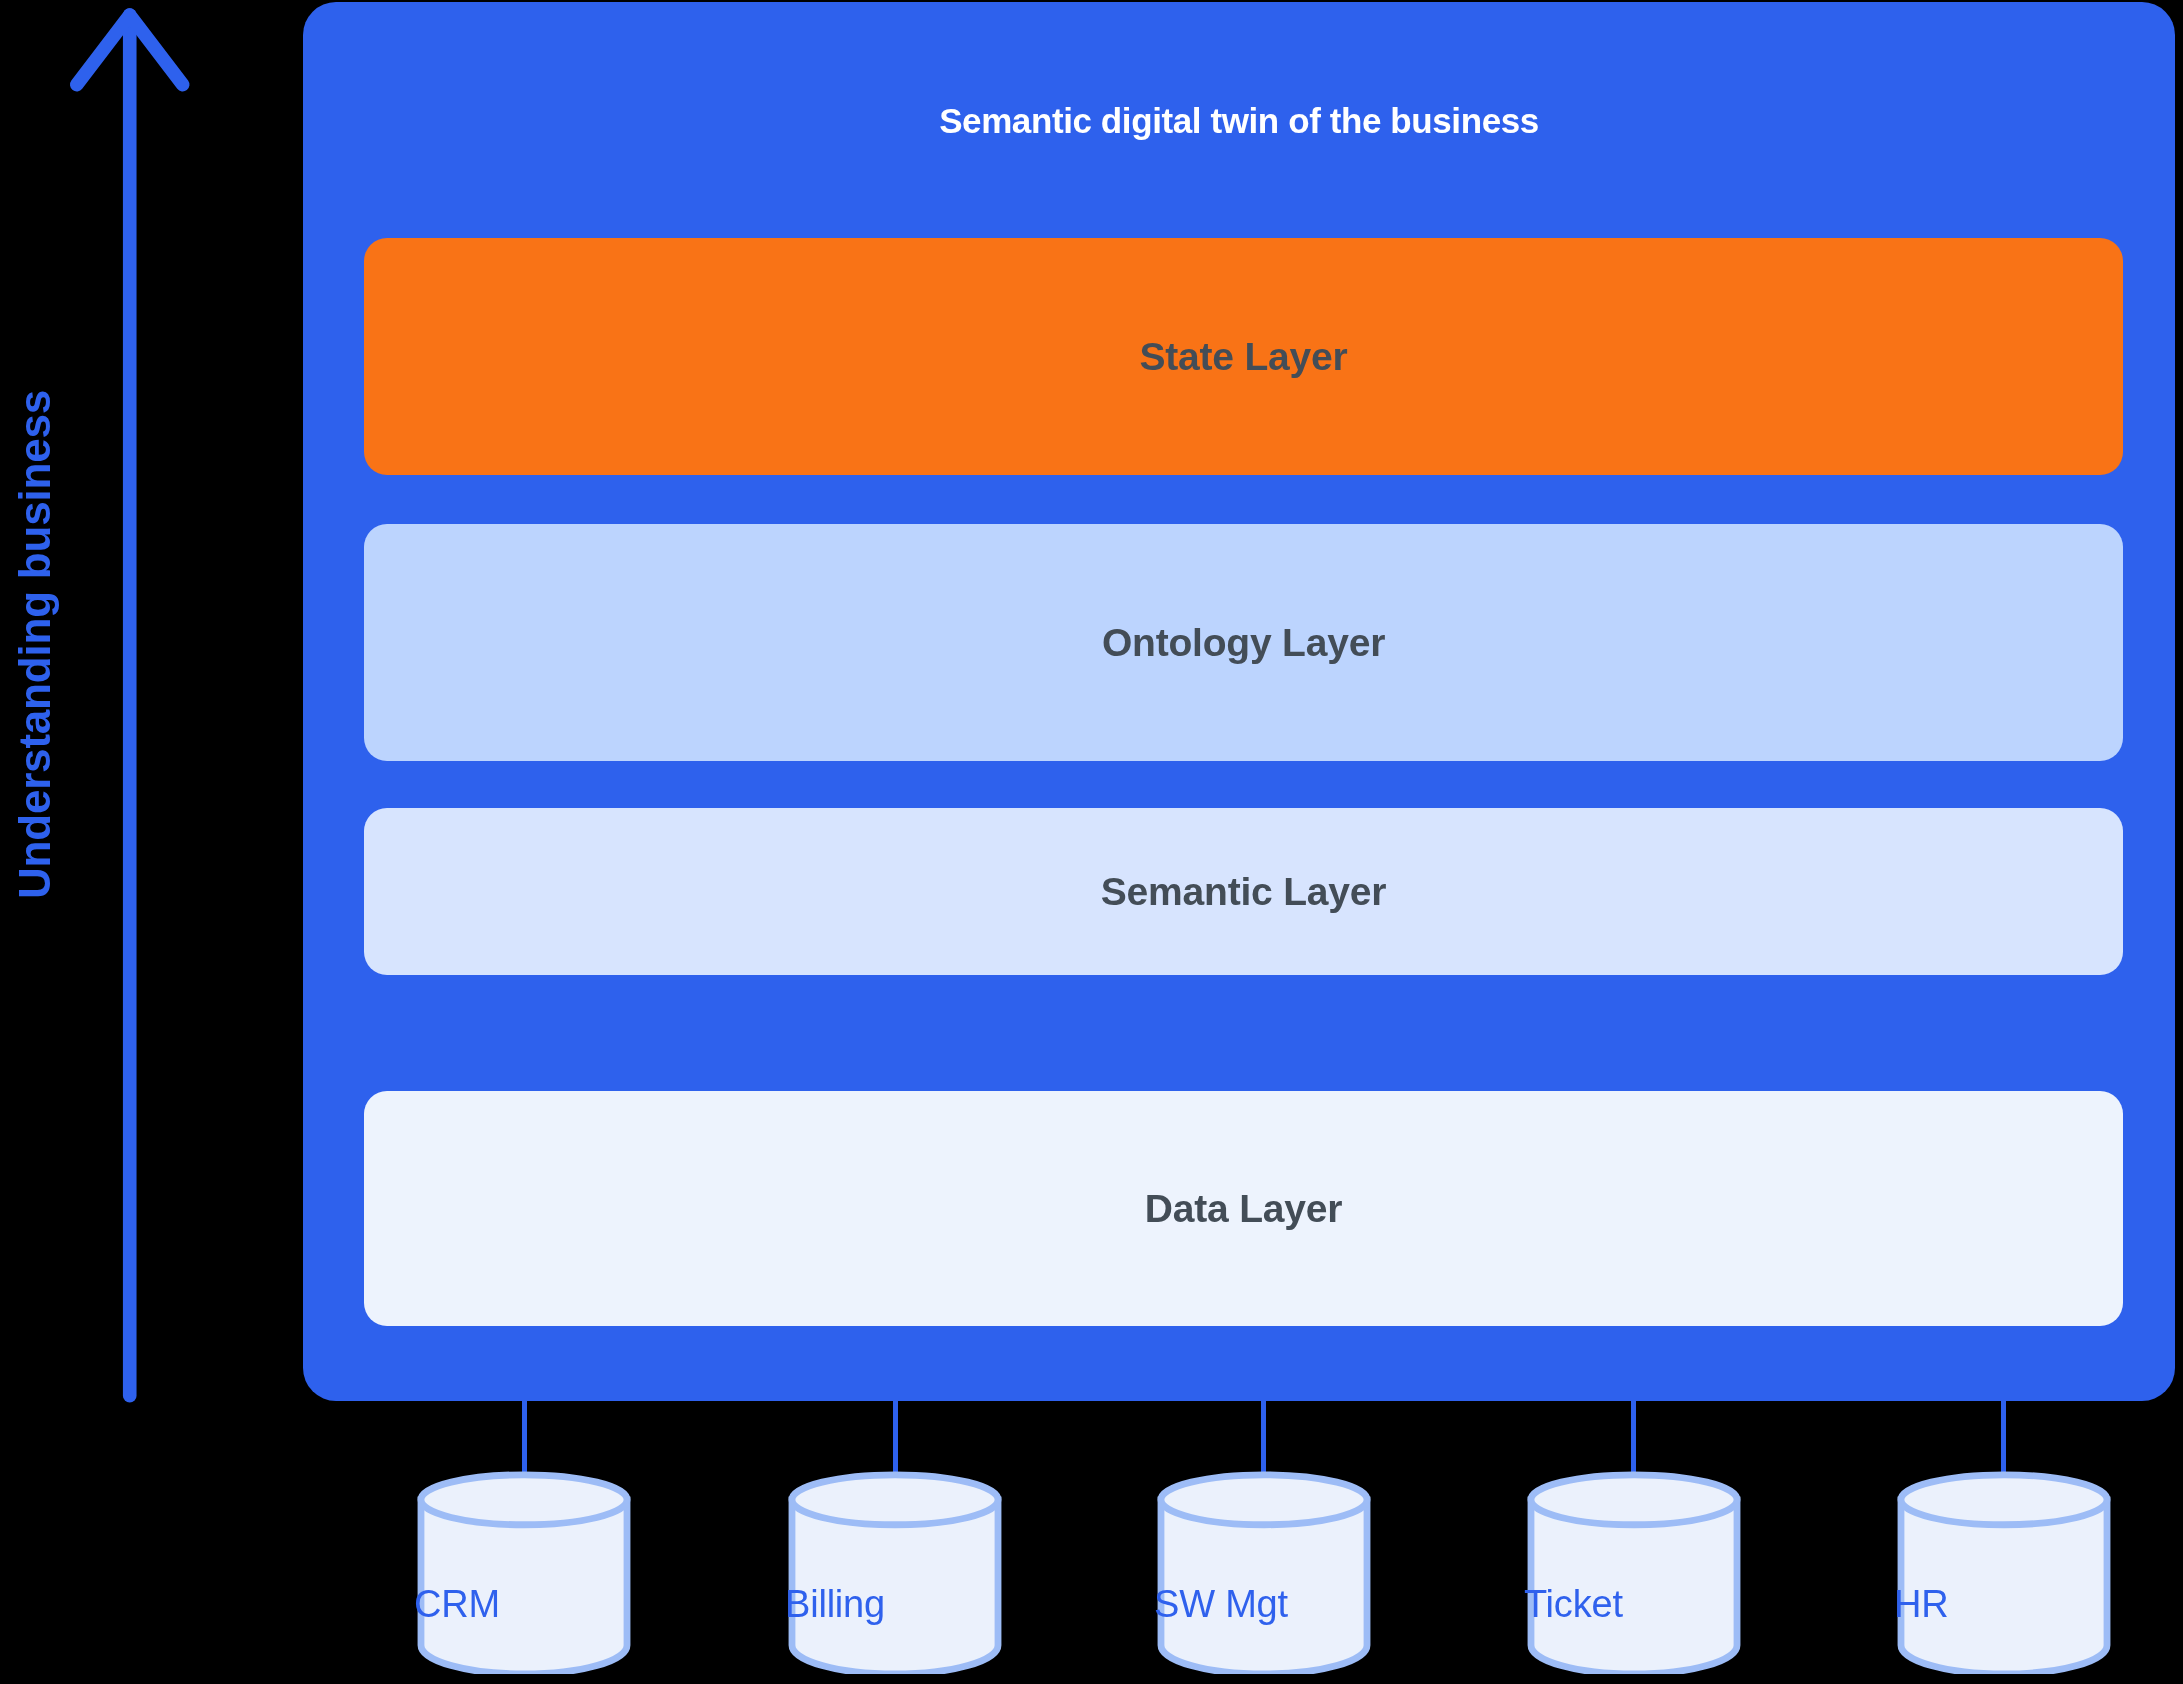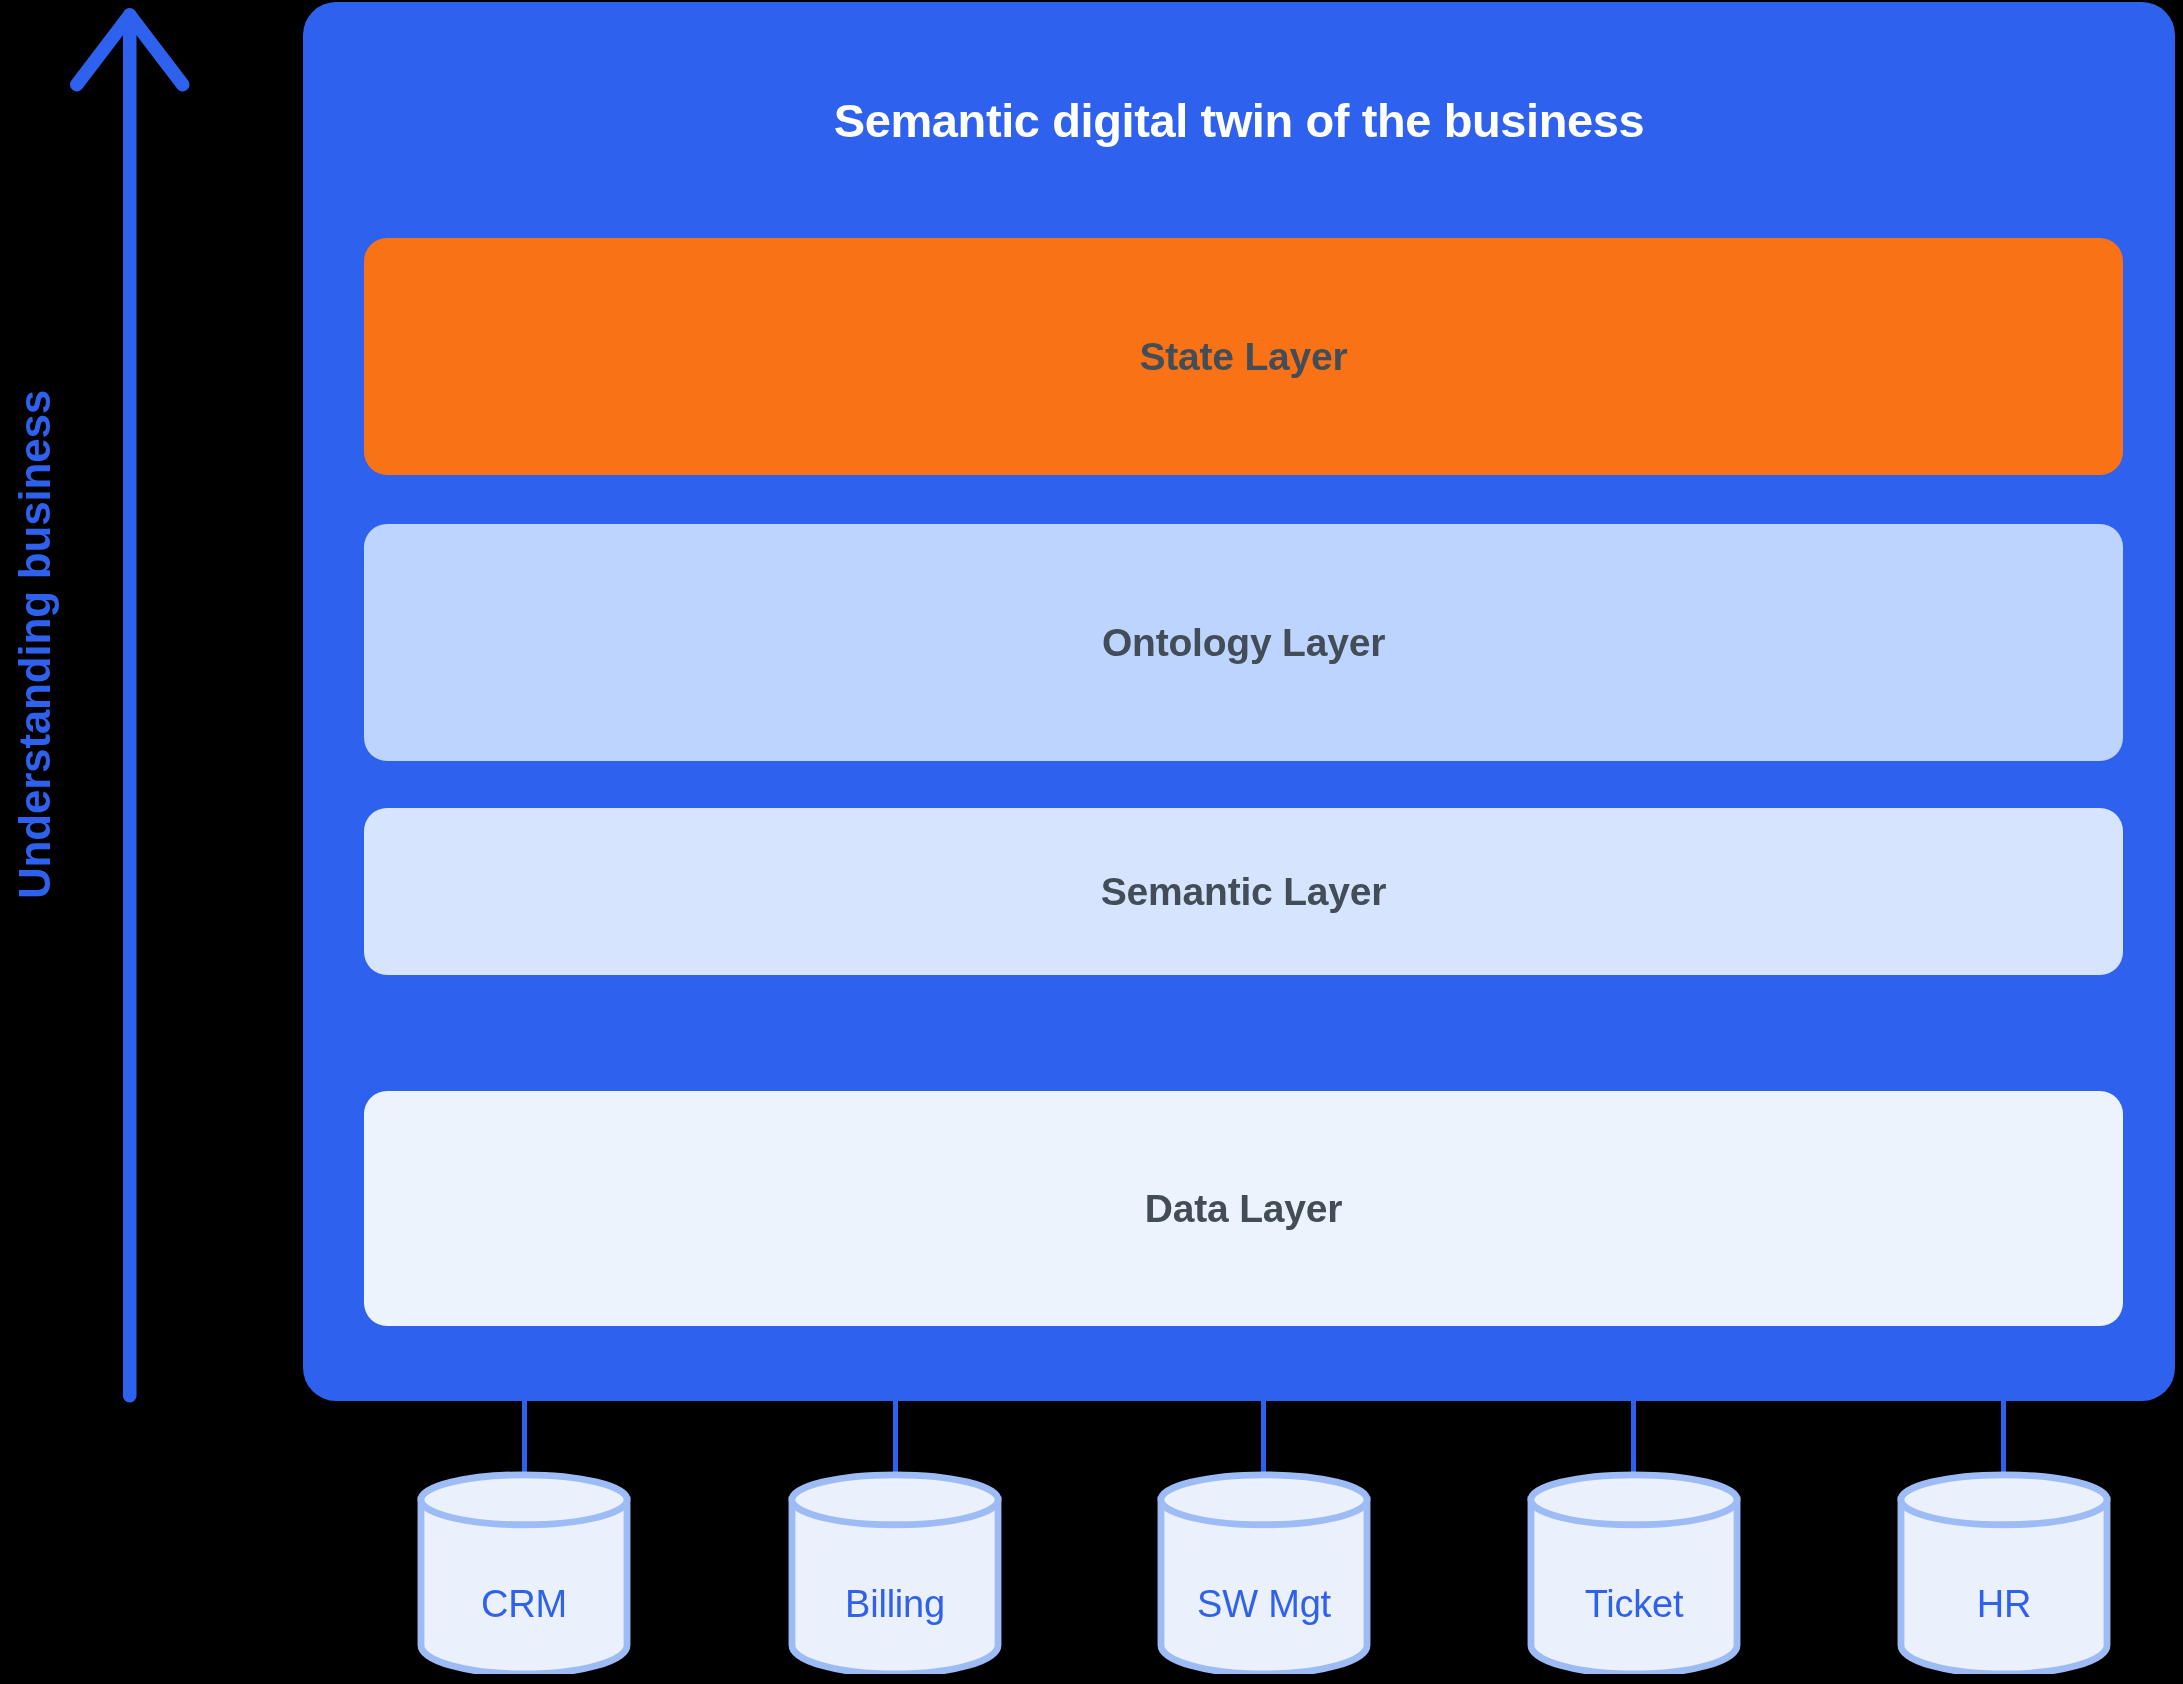--- a/index.html
+++ b/index.html
@@ -65,21 +65,21 @@
     background: #2e61ed;
     border-radius: 33px;
   }
   #panel-title {
     position: absolute;
     left: 0;
     top: 91px;
     width: 100%;
     text-align: center;
     color: #ffffff;
-    font-size: 47px;
+    font-size: 35px;
     font-weight: bold;
     letter-spacing: -0.4px;
     line-height: 55px;
   }
 
   .layer-box {
     position: absolute;
     left: 61px;
     width: 1759px;
     border-radius: 23px;
@@ -116,21 +116,21 @@
     top: 1471px;
     width: 220px;
     height: 203px;
   }
   .cyl-svg { display: block; }
   .cyl-label {
     position: absolute;
     left: 0;
     top: 112px;
     width: 220px;
-    text-align: center;
+    text-align: left;
     color: #2f61ed;
     font-size: 38px;
     font-weight: normal;
     line-height: 42px;
     letter-spacing: -0.2px;
   }
 </style>
 </head>
 <body>
 

